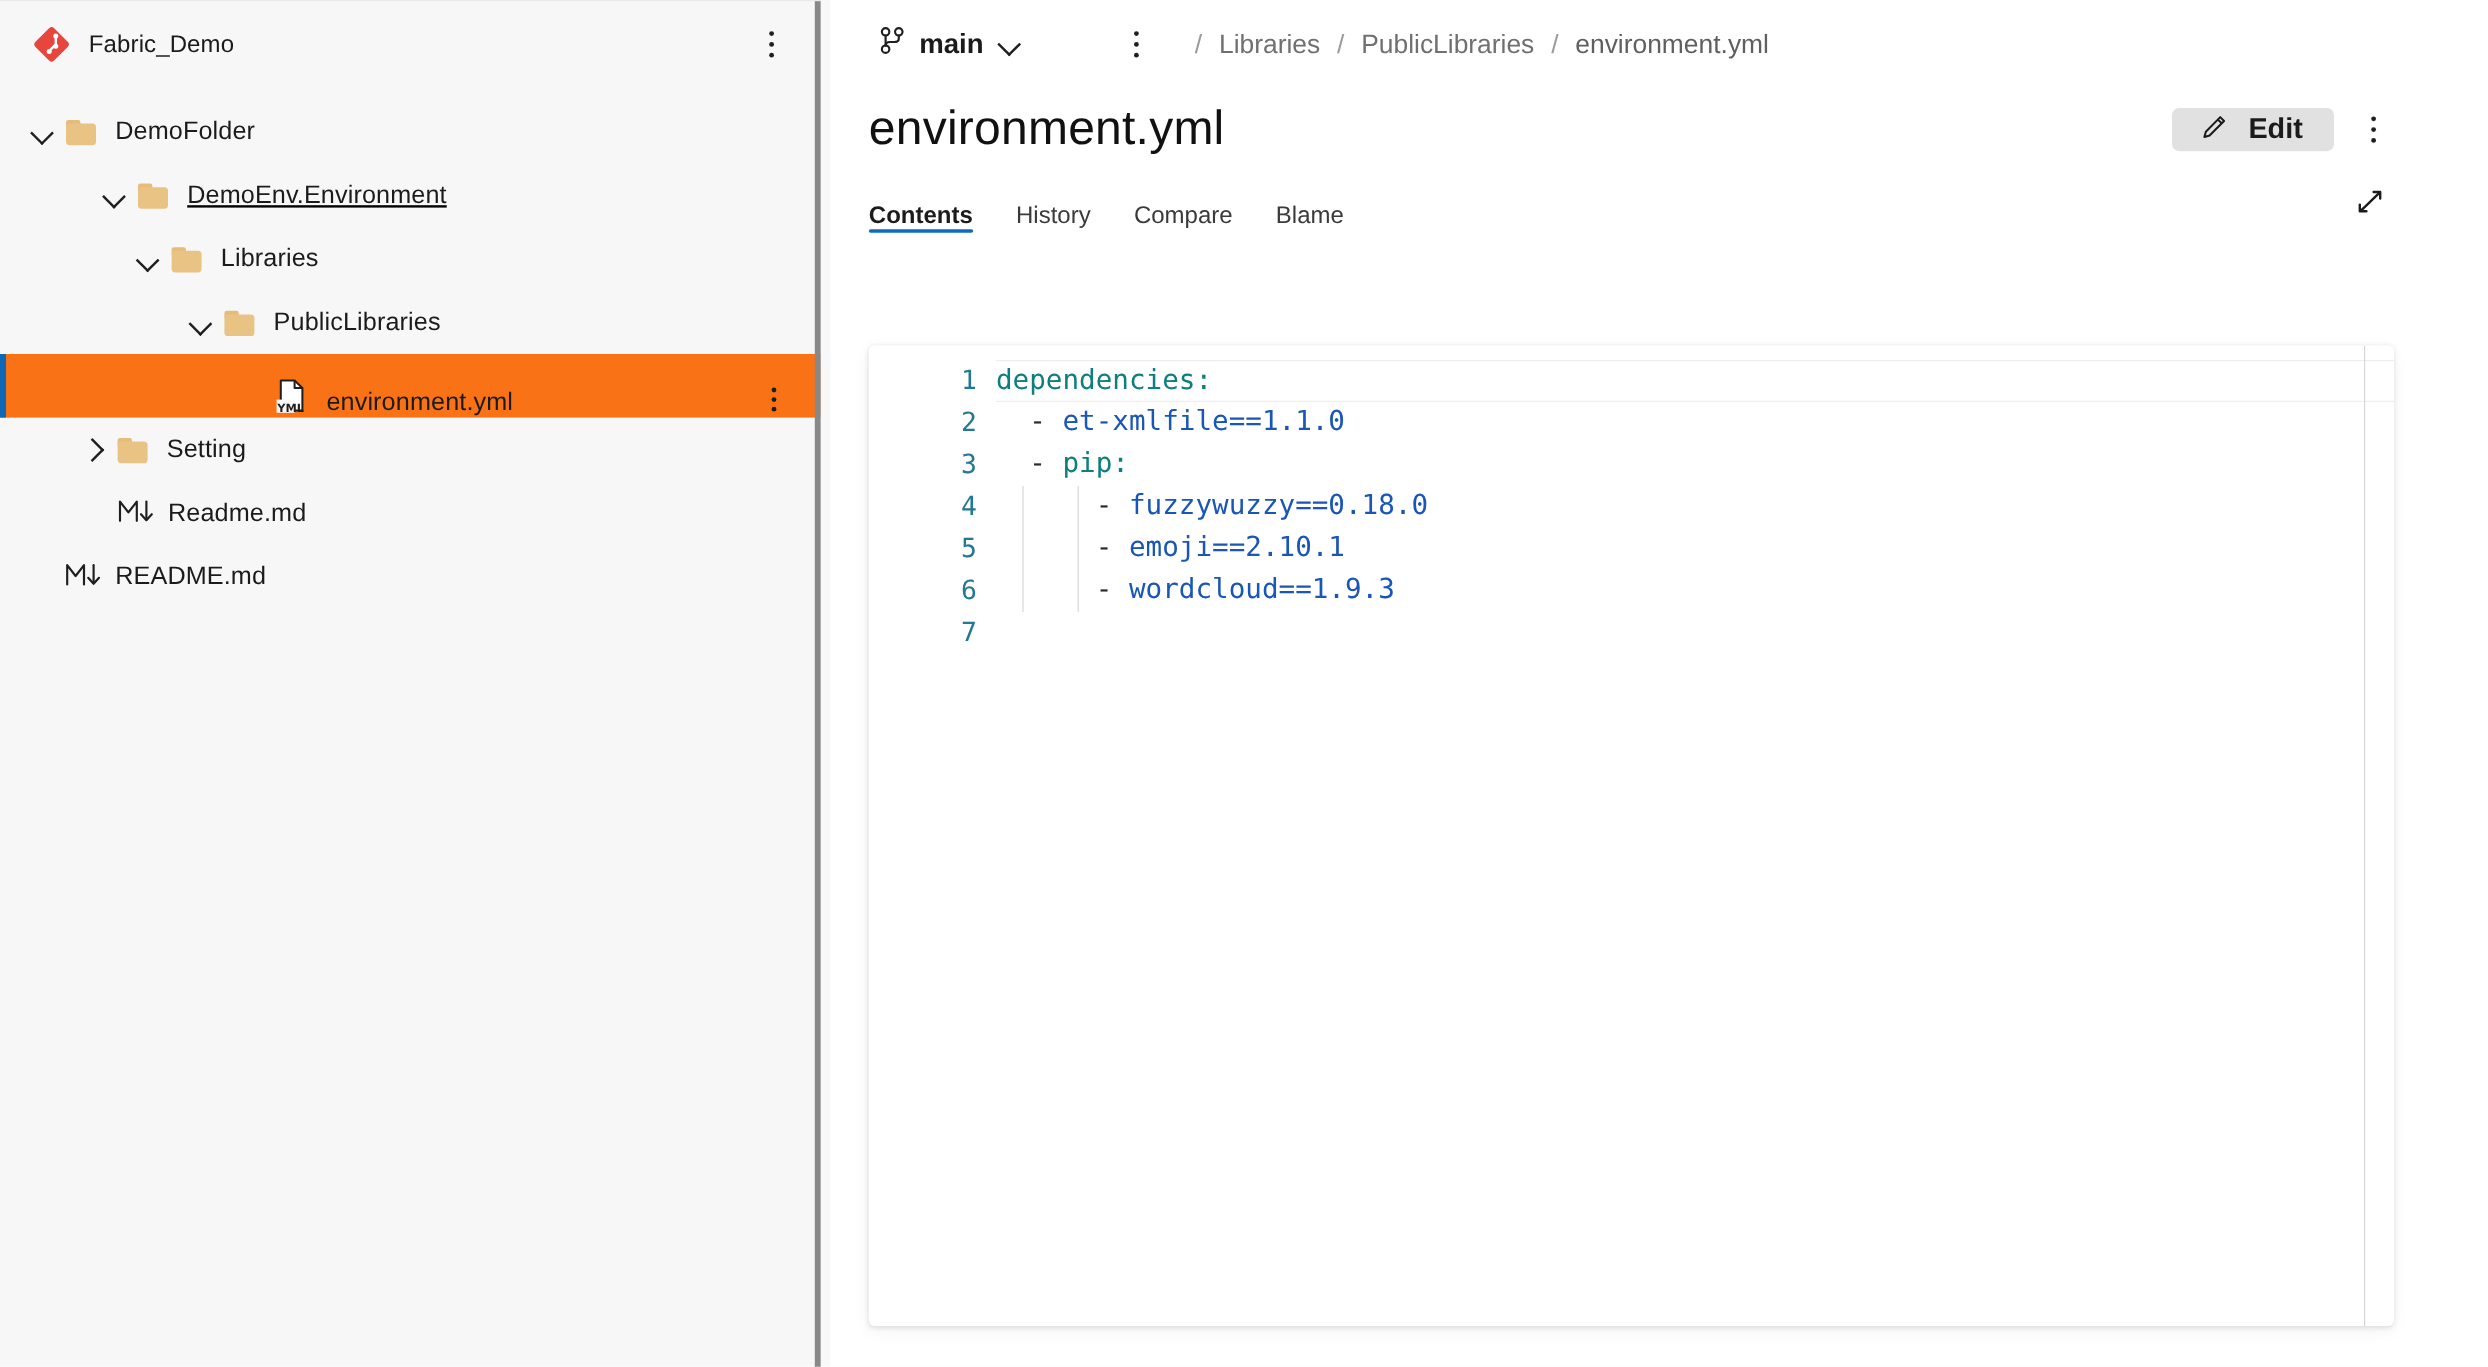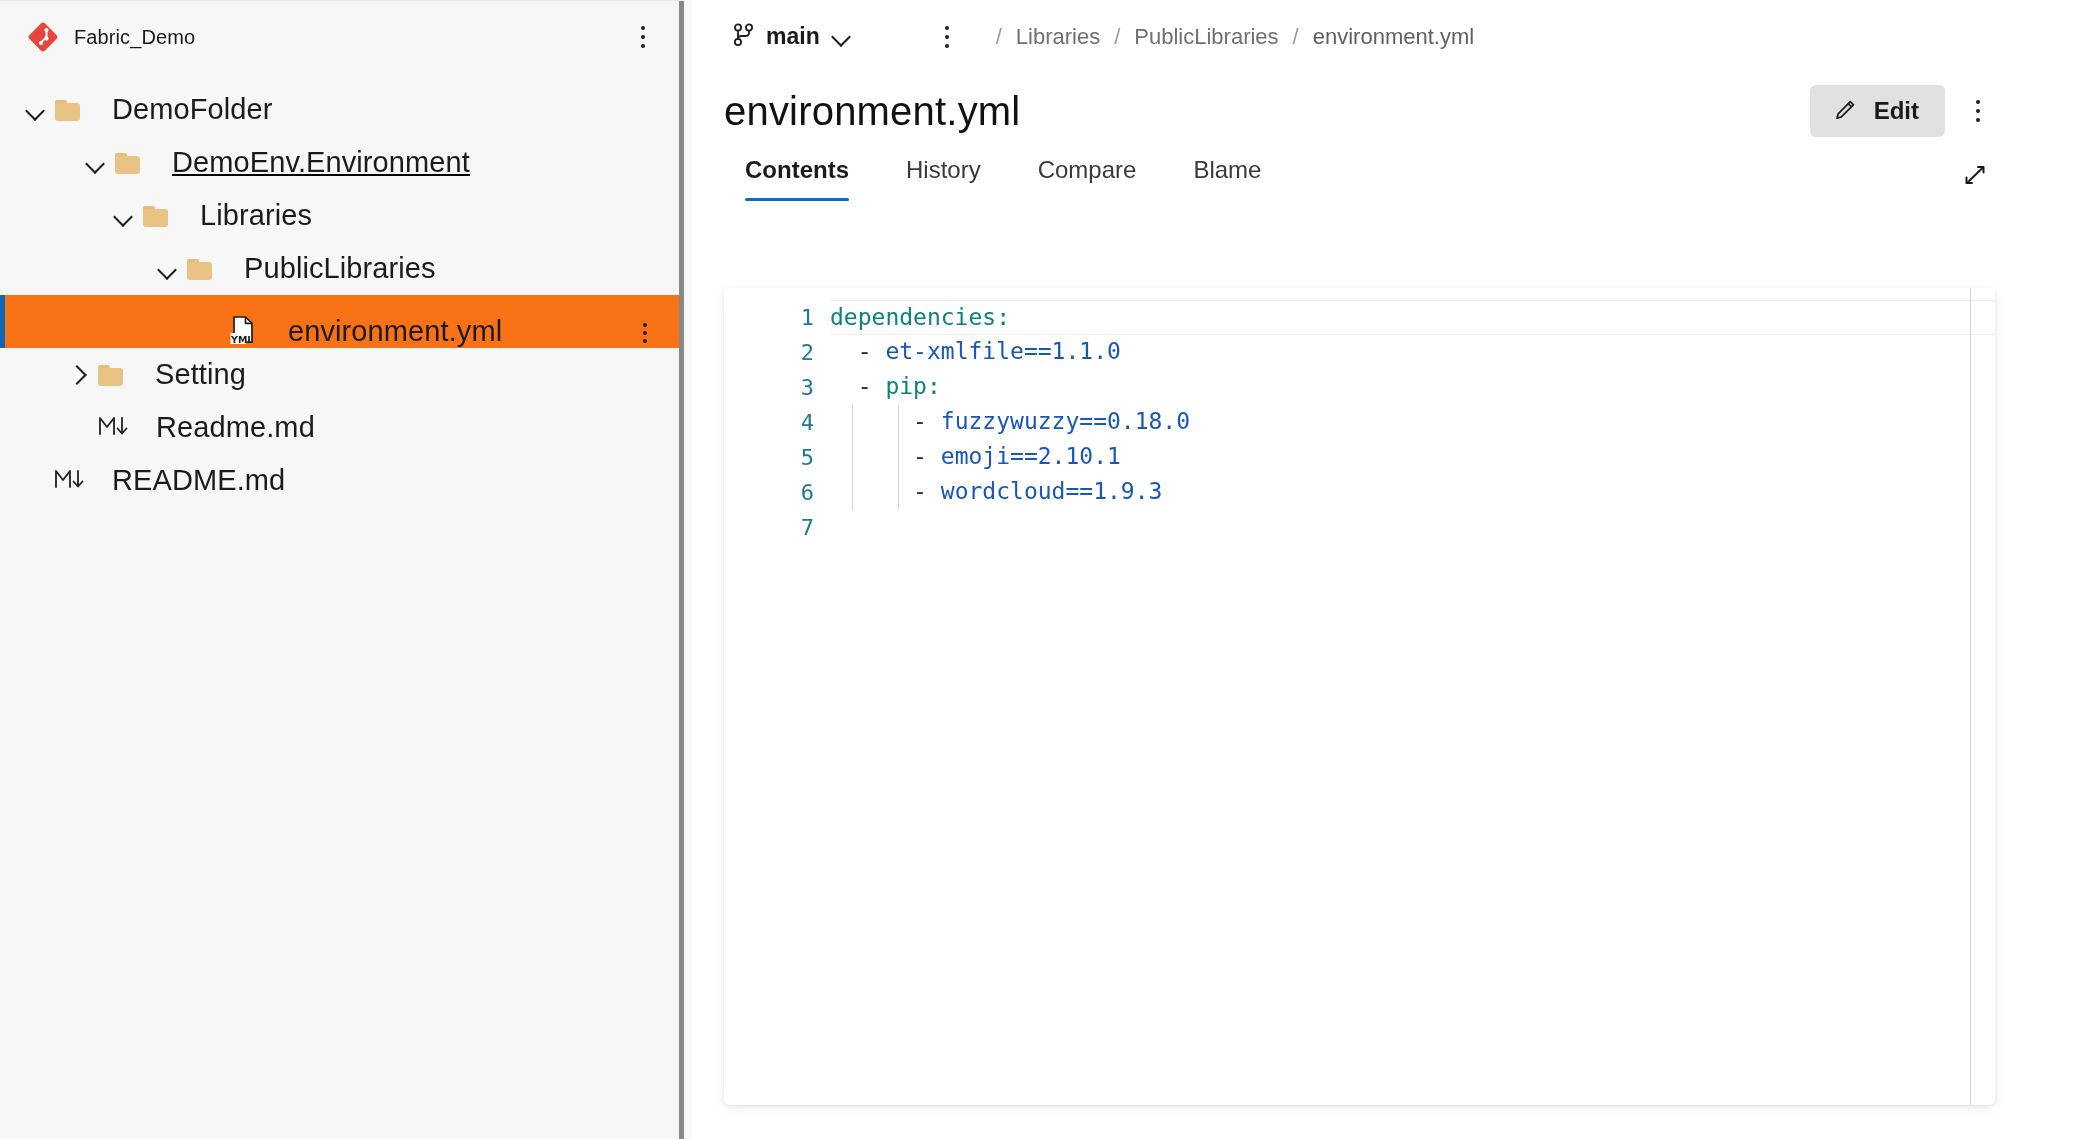--- a/index.html
+++ b/index.html
@@ -132,24 +132,23 @@
   .ic.folder::after {
     content: "";
     position: absolute;
     left: 3px; top: 10px;
     width: 25px; height: 18px;
     background: #e9c383;
     border-radius: 3px;
   }
 
   .tree-label {
-    font-size: 29px;
+    font-size: 21px;
     color: #1b1b1b;
     letter-spacing: .1px;
-    margin-left: 16px;
   }
   .tree-row .kebab { width: 30px; height: 30px; gap: 4px; }
 
   
   .main {
     position: relative;
     flex: 1 1 auto;
     height: 1139px;
     background: #f8f8f8;
   }
@@ -223,45 +222,44 @@
     align-items: center;
     gap: 16px;
   }
   .edit-btn {
     display: flex;
     align-items: center;
     gap: 16px;
     background: #e1e1e1;
     border: none;
     border-radius: 6px;
-    height: 52px;
+    height: 36px;
     padding: 0 26px 0 22px;
     cursor: pointer;
     font-family: inherit;
   }
   .edit-btn .lbl {
     font-size: 24px;
     font-weight: 700;
     color: #1b1b1b;
   }
 
   .tabs-row {
     display: flex;
     align-items: flex-end;
     padding: 18px 78px 0 32px;
     border-bottom: 0;
   }
   .tabs { display: flex; gap: 0; }
   .tab {
     position: relative;
-    font-size: 24px;
+    font-size: 20px;
     color: #3a3a3a;
-    padding: 0 18px 17px 18px;
+    padding: 0 18px 2px 18px;
     cursor: pointer;
-    margin-left: 21px;
   }
   .tab:first-child { padding-left: 0; }
   .tab.active { font-weight: 700; color: #1b1b1b; }
   .tab.active::after {
     content: "";
     position: absolute;
     left: 0; right: 18px; bottom: 0;
     height: 3px;
     background: #0f6cbd;
     border-radius: 2px;

